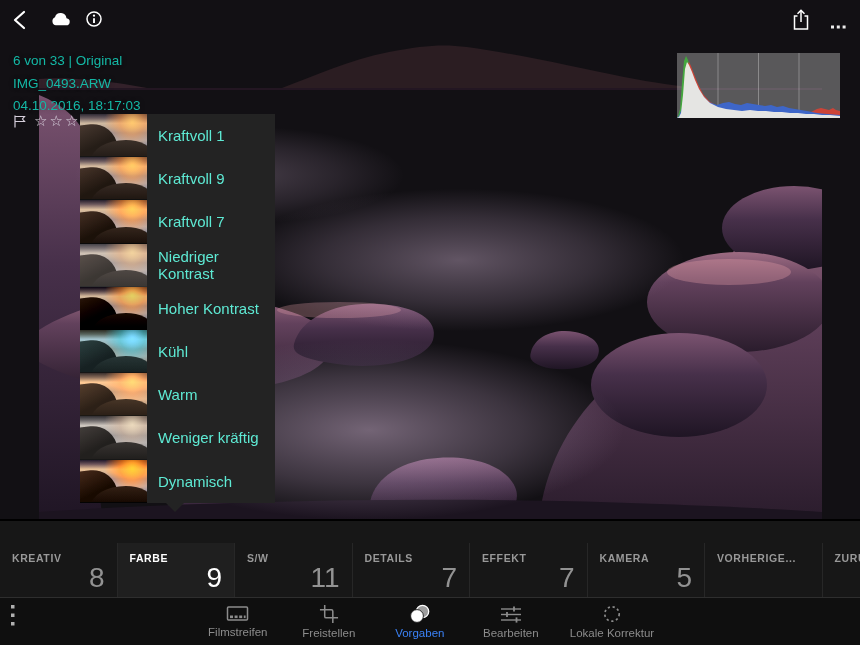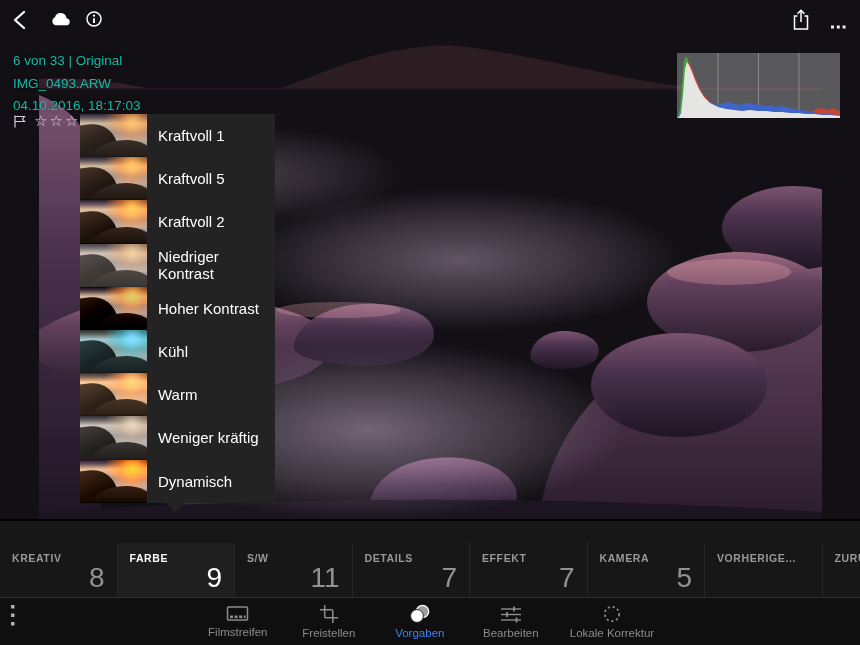--- a/index.html
+++ b/index.html
@@ -25,21 +25,21 @@
   .meta{position:absolute;left:13px;top:50px;z-index:4;color:#14b8a6;font-size:13.5px;
         line-height:22.5px;text-shadow:0 0 5px rgba(0,0,0,.4);}
   .rating{position:absolute;left:13px;top:112px;z-index:3;display:flex;align-items:center;}
   .stars{color:#d9d2de;font-size:15px;letter-spacing:2px;margin-left:7px;white-space:nowrap;}
 
   
   .panel{position:absolute;left:80px;top:114px;width:195px;height:389px;background:#232323;z-index:5;}
   .panel .caret{position:absolute;left:86px;bottom:-9px;width:0;height:0;
         border-left:9px solid transparent;border-right:9px solid transparent;border-top:9px solid #232323;}
   .preset-row{display:flex;height:43.2px;align-items:stretch;cursor:pointer;}
-  .preset-label{flex:1;display:flex;align-items:center;padding-left:11px;color:#ffffff;font-size:15px;}
+  .preset-label{flex:1;display:flex;align-items:center;padding-left:11px;color:#5eead4;font-size:15px;}
   .thumb{position:relative;width:67px;flex:none;overflow:hidden;border-bottom:1px solid #161616;box-sizing:border-box;
     background:
       radial-gradient(circle at 78% 20%, rgba(255,205,120,.9) 0%, rgba(255,160,80,.5) 20%, rgba(255,140,80,0) 45%),
       linear-gradient(180deg,#2e2a33 0%,#6a5d60 10%,#cdb9a4 22%,#bfae9e 30%,#8e8f9c 45%,#a8a9b2 62%,#7d7e88 82%,#5f6068 100%);}
   .thumb::before{content:"";position:absolute;left:-12%;right:45%;top:24%;bottom:-8%;
       background:linear-gradient(160deg,#4a3b33 0%,#241d18 60%);
       border-radius:18% 55% 30% 0%/30% 70% 20% 0%;transform:rotate(-6deg);}
   .thumb::after{content:"";position:absolute;left:16%;right:-8%;bottom:-20%;height:58%;
       background:linear-gradient(180deg,#3a302a,#181310);border-radius:60% 45% 0 0/90% 60% 0 0;}
   .f-k1{filter:saturate(1.15);} .f-k2{filter:saturate(1.25) contrast(1.06);}
@@ -174,25 +174,25 @@
     <span class="stars">☆☆☆☆☆</span>
   </div>
 
   <div class="panel">
     <div class="preset-row">
       <div class="thumb f-k1"></div>
       <div class="preset-label">Kraftvoll 1</div>
     </div>
     <div class="preset-row">
       <div class="thumb f-k2"></div>
-      <div class="preset-label">Kraftvoll 5</div>
+      <div class="preset-label">Kraftvoll 9</div>
     </div>
     <div class="preset-row">
       <div class="thumb f-k3"></div>
-      <div class="preset-label">Kraftvoll 2</div>
+      <div class="preset-label">Kraftvoll 7</div>
     </div>
     <div class="preset-row">
       <div class="thumb f-nk"></div>
       <div class="preset-label">Niedriger Kontrast</div>
     </div>
     <div class="preset-row">
       <div class="thumb f-hk"></div>
       <div class="preset-label">Hoher Kontrast</div>
     </div>
     <div class="preset-row">

